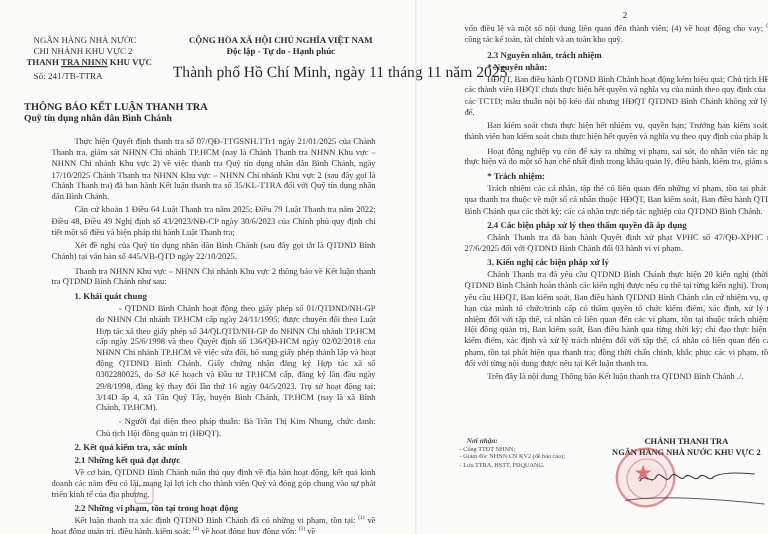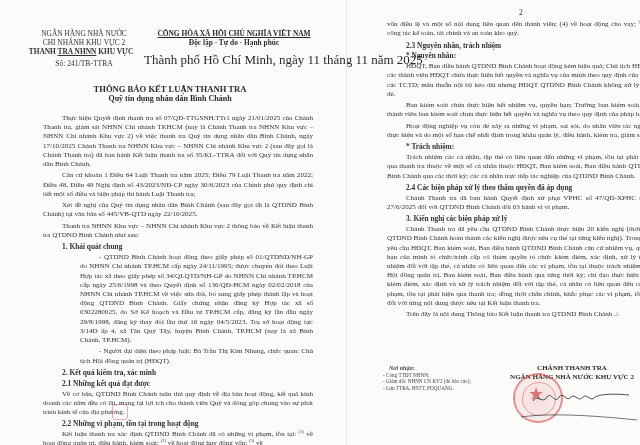--- a/index.html
+++ b/index.html
@@ -7,30 +7,30 @@
     width: 640px; height: 445px; overflow: hidden;
     background: #fbfbfa;
     font-family: "Liberation Serif", "DejaVu Serif", serif;
     color: #2a2a2a;
     position: relative;
   }
   .page { position: absolute; top: 0; height: 445px; }
   .page-left { left: 0; width: 340px; }
   .page-right { left: 346px; width: 294px; border-left: 1px solid #ececec; }
 
-  .hdr-left { position: absolute; left: 28px; top: 29px; width: 112px; text-align: center; font-size: 7.4px; line-height: 9px; color: #333; }
+  .hdr-left { position: absolute; left: 28px; top: 29px; width: 112px; text-align: left; font-size: 7.4px; line-height: 9px; color: #333; }
   .hdr-left .bold { font-weight: bold; white-space: nowrap; margin-left: -6px; }
   .hdr-left .u { text-decoration: underline; margin-top: 13px; }
   .hdr-left .num { font-size: 7.6px; margin-top: 3px; }
   .hdr-right { position: absolute; left: 144px; top: 29px; width: 180px; text-align: center; font-size: 7.4px; line-height: 9px; }
-  .hdr-right .nation { font-weight: bold; white-space: nowrap; text-decoration: underline; }
+  .hdr-right .nation { font-weight: bold; white-space: nowrap; }
   .hdr-right .motto { font-weight: bold; }
   .hdr-right .place-date { font-size: 13px; margin-top: 8px; white-space: nowrap; }
 
-  .title-block { position: absolute; left: 20px; top: 84px; width: 300px; text-align: center; }
+  .title-block { position: absolute; left: 20px; top: 84px; width: 300px; text-align: left; }
   .title-main { font-weight: bold; font-size: 8.6px; line-height: 10px; }
   .title-sub { font-weight: bold; font-size: 8px; line-height: 10px; }
 
   .body { position: absolute; font-size: 7.1px; line-height: 9.2px; text-align: justify; color: #333; }
   .left-body { left: 43px; top: 114px; width: 270px; }
   .right-body { left: 40px; top: 20px; width: 266px; }
   .p { margin: 0 0 2.2px 0; text-indent: 19px; }
   .h { font-weight: bold; margin: 0 0 1.6px 0; padding-left: 19px; font-size: 7.4px; }
   .p.dash { text-indent: 19px; margin-left: 37px; }
   sup { font-size: 4.5px; line-height: 0; }
@@ -71,21 +71,21 @@
     <div class="title-sub">Quỹ tín dụng nhân dân Bình Chánh</div>
   </div>
 
   <div class="body left-body">
     <p class="p">Thực hiện Quyết định thanh tra số 07/QĐ-TTGSNH.TTr1 ngày 21/01/2025 của Chánh Thanh tra, giám sát NHNN Chi nhánh TP.HCM (nay là Chánh Thanh tra NHNN Khu vực – NHNN Chi nhánh Khu vực 2) về việc thanh tra Quỹ tín dụng nhân dân Bình Chánh, ngày 17/10/2025 Chánh Thanh tra NHNN Khu vực – NHNN Chi nhánh Khu vực 2 (sau đây gọi là Chánh Thanh tra) đã ban hành Kết luận thanh tra số 35/KL-TTRA đối với Quỹ tín dụng nhân dân Bình Chánh.</p>
     <p class="p">Căn cứ khoản 1 Điều 64 Luật Thanh tra năm 2025; Điều 79 Luật Thanh tra năm 2022; Điều 48, Điều 49 Nghị định số 43/2023/NĐ-CP ngày 30/6/2023 của Chính phủ quy định chi tiết một số điều và biện pháp thi hành Luật Thanh tra;</p>
     <p class="p">Xét đề nghị của Quỹ tín dụng nhân dân Bình Chánh (sau đây gọi tắt là QTDND Bình Chánh) tại văn bản số 445/VB-QTD ngày 22/10/2025.</p>
     <p class="p">Thanh tra NHNN Khu vực – NHNN Chi nhánh Khu vực 2 thông báo về Kết luận thanh tra QTDND Bình Chánh như sau:</p>
     <div class="h">1. Khái quát chung</div>
     <p class="p dash">- QTDND Bình Chánh hoạt động theo giấy phép số 01/QTDND/NH-GP do NHNN Chi nhánh TP.HCM cấp ngày 24/11/1995; được chuyển đổi theo Luật Hợp tác xã theo giấy phép số 34/QLQTD/NH-GP do NHNN Chi nhánh TP.HCM cấp ngày 25/6/1998 và theo Quyết định số 136/QĐ-HCM ngày 02/02/2018 của NHNN Chi nhánh TP.HCM về việc sửa đổi, bổ sung giấy phép thành lập và hoạt động QTDND Bình Chánh. Giấy chứng nhận đăng ký Hợp tác xã số 0302280025, do Sở Kế hoạch và Đầu tư TP.HCM cấp, đăng ký lần đầu ngày 29/8/1998, đăng ký thay đổi lần thứ 16 ngày 04/5/2023. Trụ sở hoạt động tại: 3/14D ấp 4, xã Tân Quý Tây, huyện Bình Chánh, TP.HCM (nay là xã Bình Chánh, TP.HCM).</p>
-    <p class="p dash">- Người đại diện theo pháp luật: Bà Trần Thị Kim Nhung, chức quan: Chủ tịch Hội đồng quản trị (HĐQT).</p>
+    <p class="p dash">- Người đại diện theo pháp thuẫn: Bà Trần Thị Kim Nhung, chức danh: Chủ tịch Hội đồng quản trị (HĐQT).</p>
     <div class="h">2. Kết quả kiểm tra, xác minh</div>
     <div class="h">2.1 Những kết quả đạt được</div>
     <p class="p">Về cơ bản, QTDND Bình Chánh tuân thủ quy định về địa bàn hoạt động, kết quả kinh doanh các năm đều có lãi, mang lại lợi ích cho thành viên Quỹ và đóng góp chung vào sự phát triển kinh tế của địa phương.</p>
     <div class="h">2.2 Những vi phạm, tồn tại trong hoạt động</div>
     <p class="p"><span>Kết luận thanh tra xác định QTDND Bình Chánh đã có những vi phạm, tồn tại: </span><sup>(1)</sup><span> về hoạt động quản trị, điều hành, kiểm soát; </span><sup>(2)</sup><span> về hoạt động huy động vốn; </span><sup>(3)</sup><span> về</span></p>
   </div>
 
   <div class="small-stamp"></div>
 </div>
 

